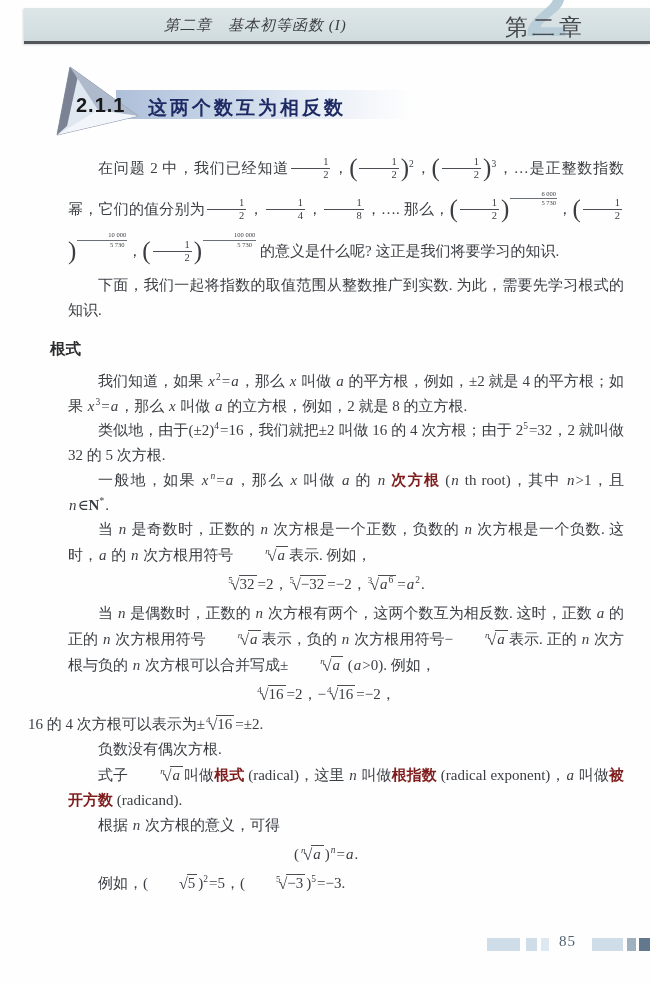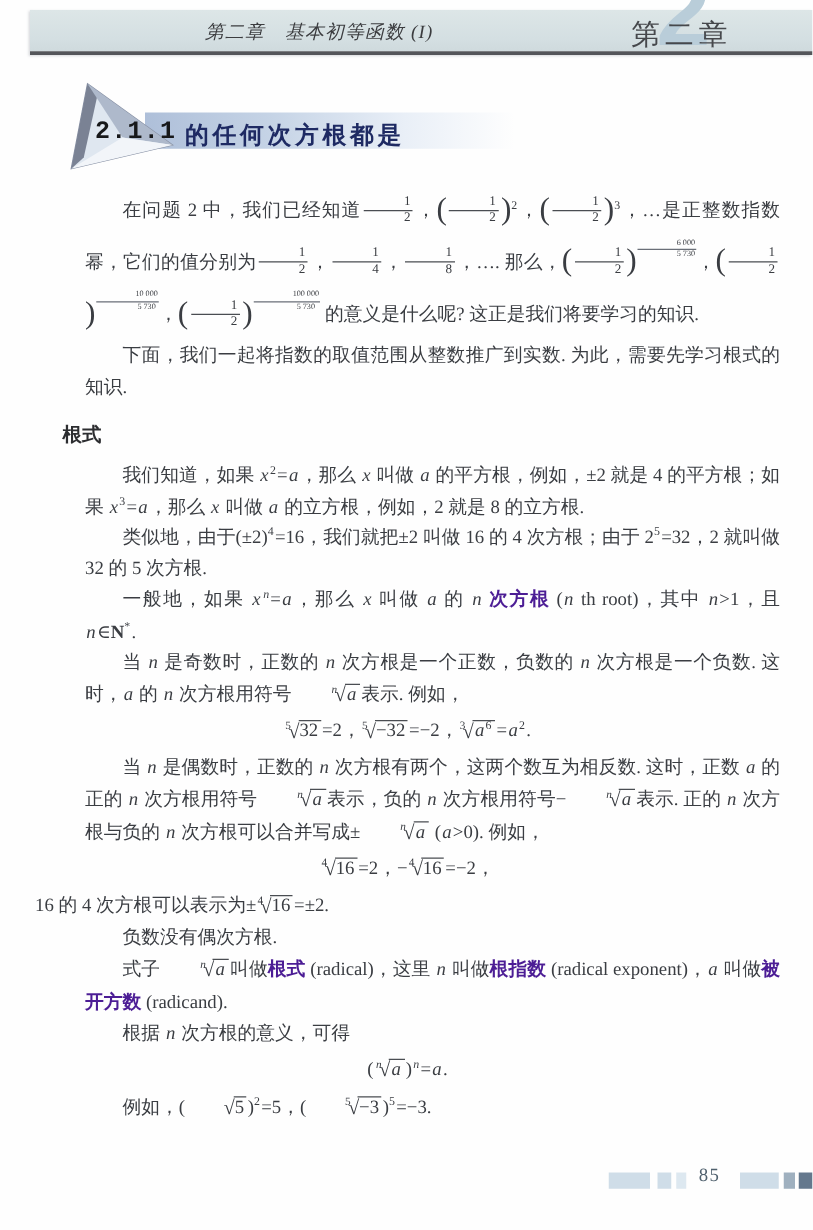--- a/index.html
+++ b/index.html
@@ -29,21 +29,21 @@
     font-size:23px;color:#46484c;letter-spacing:4px;white-space:nowrap;
   }
   
   .sec-band{
     position:absolute;left:116px;top:90px;width:296px;height:29px;
     background:linear-gradient(90deg,#aebfd9 0%,#c6d4e6 35%,#e9eff7 70%,rgba(255,255,255,0) 100%);
   }
   .tri{position:absolute;left:54px;top:64px;}
   .sec-num{
     position:absolute;left:76px;top:94px;
-    font-family:Liberation Mono, monospace;font-weight:bold;
+    font-family:Liberation Sans, sans-serif;font-weight:bold;
     font-size:20px;color:#17181a;letter-spacing:1px;
   }
   .sec-title{
     position:absolute;left:148px;top:95px;
     font-family:"Liberation Sans","DejaVu Sans",sans-serif;font-weight:bold;
     font-size:19px;color:#1e2a63;letter-spacing:3px;white-space:nowrap;
   }
   
   .body{
     position:absolute;left:28px;top:149px;width:596px;
@@ -52,21 +52,21 @@
   .para{margin:0;}
   .ind{text-indent:2em;margin-left:40px;}
   .formula{text-align:center;margin:3px 0;}
   .heading{
     font-family:"Liberation Sans","DejaVu Sans",sans-serif;
     font-size:15.5px;color:#2c2d30;font-weight:bold;
     margin:14px 0 7px 22px;
   }
   
   .var{font-style:italic;margin:0 1px;}
-  .term{font-family:Liberation Mono, monospace;font-weight:bold;color:#4c1d95;}
+  .term{font-family:Liberation Sans, sans-serif;font-weight:bold;color:#7f1d1d;}
   .bb{font-weight:bold;}
   .sup{font-size:9.5px;position:relative;top:-6px;margin-right:1px;}
   .frac{display:inline-block;vertical-align:middle;text-align:center;
         font-size:10.5px;line-height:1.15;margin:0 2px;position:relative;top:-1px;}
   .frac .num,.frac .den{display:block;padding:0 2px;}
   .frac .den{border-top:1px solid #4a4d52;}
   .sfrac{display:inline-block;text-align:center;font-size:6.5px;line-height:1.25;
          position:relative;top:-9px;margin-left:1px;vertical-align:baseline;}
   .sfrac .num,.sfrac .den{display:block;padding:0 1px;}
   .sfrac .den{border-top:1px solid #6a6f78;}
@@ -99,21 +99,21 @@
 
   <section>
     <div class="sec-band"></div>
     <svg class="tri" width="86" height="74" viewBox="0 0 86 74">
       <polygon points="16,3 84,52 3,71" fill="#dfe7f0" stroke="#8a93a6" stroke-width="1"></polygon>
       <polygon points="16,3 3,71 13,62 24,12" fill="#7a8294"></polygon>
       <polygon points="16,3 84,52 44,46" fill="#aeb9cb"></polygon>
       <polygon points="3,71 44,46 84,52" fill="#f2f5f9"></polygon>
     </svg>
     <span class="sec-num">2.1.1</span>
-    <span class="sec-title">的任何次方根都是</span>
+    <span class="sec-title">这两个数互为相反数</span>
   </section>
 
   <main class="body" id="body-text">
       <p class="para ind"><span class="t">在问题 2 中，我们已经知道</span><span class="frac"><span class="num">1</span><span class="den">2</span></span><span class="t">，</span><span class="bigp">(</span><span class="frac"><span class="num">1</span><span class="den">2</span></span><span class="bigp">)</span><span class="sup">2</span><span class="t">，</span><span class="bigp">(</span><span class="frac"><span class="num">1</span><span class="den">2</span></span><span class="bigp">)</span><span class="sup">3</span><span class="t">，…是正整数指数幂，它们的值分别为</span><span class="frac"><span class="num">1</span><span class="den">2</span></span><span class="t">，</span><span class="frac"><span class="num">1</span><span class="den">4</span></span><span class="t">，</span><span class="frac"><span class="num">1</span><span class="den">8</span></span><span class="t">，…. 那么，</span><span class="bigp">(</span><span class="frac"><span class="num">1</span><span class="den">2</span></span><span class="bigp">)</span><span class="sfrac"><span class="num">6 000</span><span class="den">5 730</span></span><span class="t">，</span><span class="bigp">(</span><span class="frac"><span class="num">1</span><span class="den">2</span></span><span class="bigp">)</span><span class="sfrac"><span class="num">10 000</span><span class="den">5 730</span></span><span class="t">，</span><span class="bigp">(</span><span class="frac"><span class="num">1</span><span class="den">2</span></span><span class="bigp">)</span><span class="sfrac"><span class="num">100 000</span><span class="den">5 730</span></span><span class="t"> 的意义是什么呢? 这正是我们将要学习的知识.</span></p>
       <p class="para ind"><span class="t">下面，我们一起将指数的取值范围从整数推广到实数. 为此，需要先学习根式的知识.</span></p>
       <h3 class="heading">根式</h3>
       <p class="para ind"><span class="t">我们知道，如果 </span><span class="var">x</span><span class="sup">2</span><span class="t">=</span><span class="var">a</span><span class="t">，那么 </span><span class="var">x</span><span class="t"> 叫做 </span><span class="var">a</span><span class="t"> 的平方根，例如，±2 就是 4 的平方根；如果 </span><span class="var">x</span><span class="sup">3</span><span class="t">=</span><span class="var">a</span><span class="t">，那么 </span><span class="var">x</span><span class="t"> 叫做 </span><span class="var">a</span><span class="t"> 的立方根，例如，2 就是 8 的立方根.</span></p>
       <p class="para ind"><span class="t">类似地，由于(±2)</span><span class="sup">4</span><span class="t">=16，我们就把±2 叫做 16 的 4 次方根；由于 2</span><span class="sup">5</span><span class="t">=32，2 就叫做 32 的 5 次方根.</span></p>
       <p class="para ind"><span class="t">一般地，如果 </span><span class="var">x</span><span class="sup var">n</span><span class="t">=</span><span class="var">a</span><span class="t">，那么 </span><span class="var">x</span><span class="t"> 叫做 </span><span class="var">a</span><span class="t"> 的 </span><span class="var">n</span><span class="t"> </span><span class="term">次方根</span><span class="t"> (</span><span class="var">n</span><span class="t"> th root)，其中 </span><span class="var">n</span><span class="t">&gt;1，且 </span><span class="var">n</span><span class="t">∈</span><span class="bb">N</span><span class="sup">*</span><span class="t">.</span></p>
       <p class="para ind"><span class="t">当 </span><span class="var">n</span><span class="t"> 是奇数时，正数的 </span><span class="var">n</span><span class="t"> 次方根是一个正数，负数的 </span><span class="var">n</span><span class="t"> 次方根是一个负数. 这时，</span><span class="var">a</span><span class="t"> 的 </span><span class="var">n</span><span class="t"> 次方根用符号</span><span class="root"><span class="ridx var">n</span><span class="rsgn">√</span><span class="rbar"><span class="var">a</span></span></span><span class="t">表示. 例如，</span></p>

